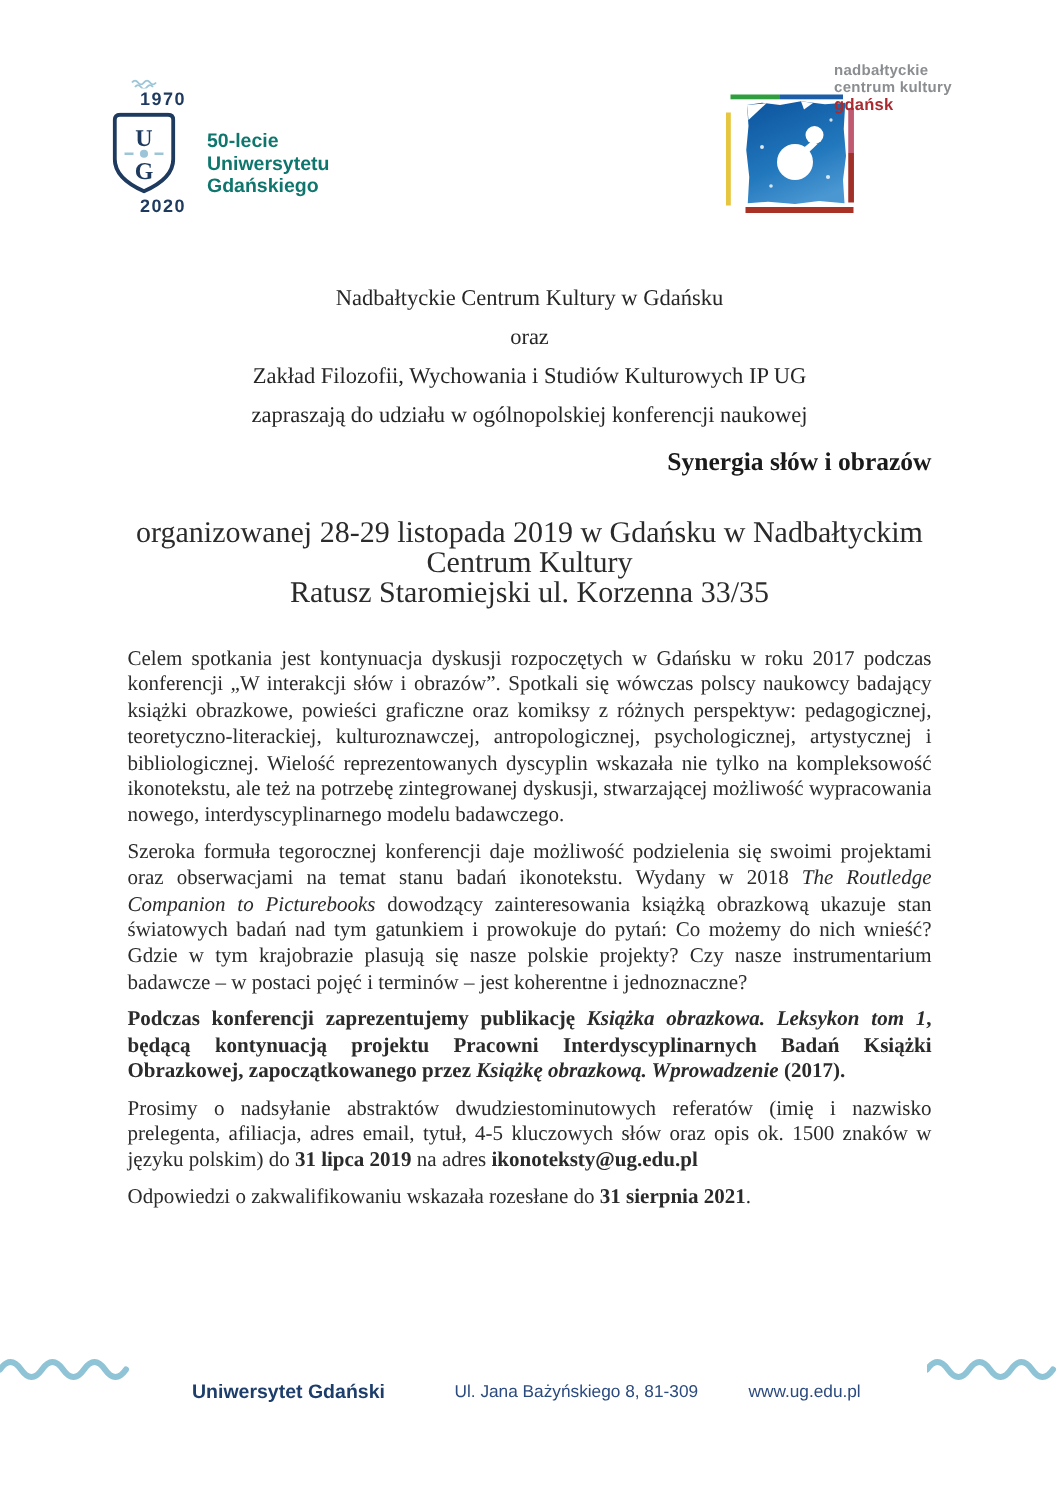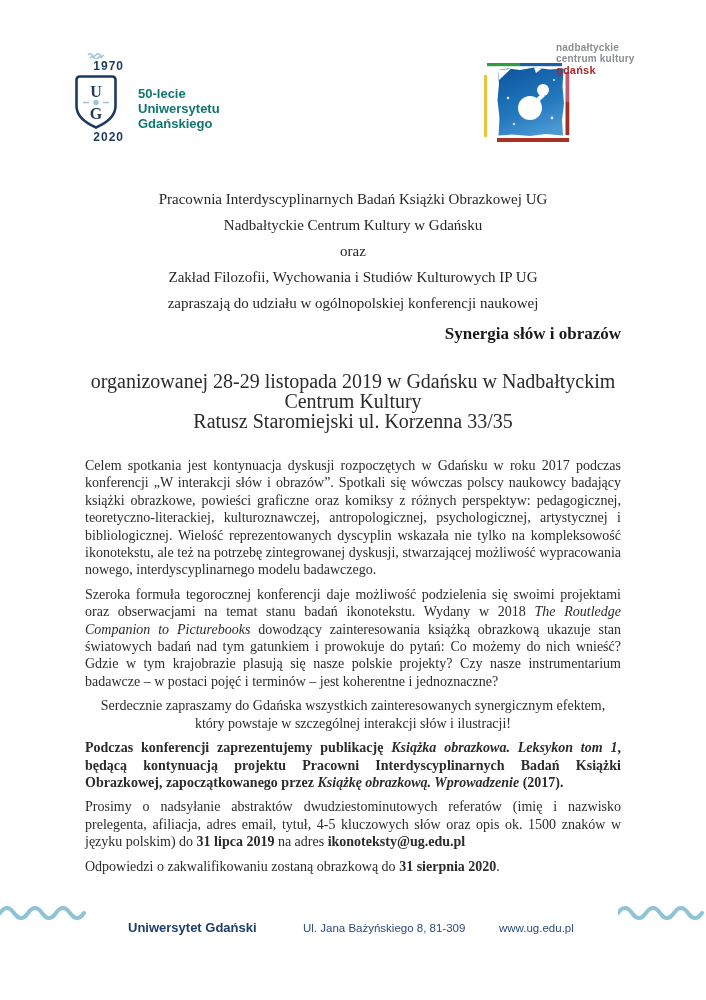--- a/index.html
+++ b/index.html
@@ -109,40 +109,38 @@
       <circle cx="70" cy="40" r="1.1" fill="#ffffff" opacity="0.8"></circle>
     </svg>
     <div class="nck-text">
       <div>nadbałtyckie</div>
       <div>centrum kultury</div>
       <div class="nck-city">gdańsk</div>
     </div>
   </div>
 
   <div class="content">
-    <div class="intro-line">Pracownia Interdyscyplinarnych Badań Książki Obrazkowej UG</div>
     <div class="intro-line">Nadbałtyckie Centrum Kultury w Gdańsku</div>
     <div class="intro-line">oraz</div>
     <div class="intro-line">Zakład Filozofii, Wychowania i Studiów Kulturowych IP UG</div>
     <div class="intro-line">zapraszają do udziału w ogólnopolskiej konferencji naukowej</div>
 
     <div class="doc-title">Synergia słów i obrazów</div>
 
     <div class="subtitle">
       <div>organizowanej 28-29 listopada 2019 w Gdańsku w Nadbałtyckim Centrum Kultury</div>
       <div>Ratusz Staromiejski ul. Korzenna 33/35</div>
     </div>
 
     <div class="body-block">
       <p><span>Celem spotkania jest kontynuacja dyskusji rozpoczętych w Gdańsku w roku 2017 podczas konferencji „W interakcji słów i obrazów”. Spotkali się wówczas polscy naukowcy badający książki obrazkowe, powieści graficzne oraz komiksy z różnych perspektyw: pedagogicznej, teoretyczno-literackiej, kulturoznawczej, antropologicznej, psychologicznej, artystycznej i bibliologicznej. Wielość reprezentowanych dyscyplin wskazała nie tylko na kompleksowość ikonotekstu, ale też na potrzebę zintegrowanej dyskusji, stwarzającej możliwość wypracowania nowego, interdyscyplinarnego modelu badawczego.</span></p>
       <p><span>Szeroka formuła tegorocznej konferencji daje możliwość podzielenia się swoimi projektami oraz obserwacjami na temat stanu badań ikonotekstu. Wydany w 2018 </span><span style="font-style: italic;">The Routledge Companion to Picturebooks</span><span> dowodzący zainteresowania książką obrazkową ukazuje stan światowych badań nad tym gatunkiem i prowokuje do pytań: Co możemy do nich wnieść? Gdzie w tym krajobrazie plasują się nasze polskie projekty? Czy nasze instrumentarium badawcze – w postaci pojęć i terminów – jest koherentne i jednoznaczne?</span></p>
-      <p class="para-center"><span>Serdecznie zapraszamy do Gdańska wszystkich zainteresowanych synergicznym efektem, który powstaje w szczególnej interakcji słów i ilustracji!</span></p>
       <p class="para-bold"><span style="font-weight: bold;">Podczas konferencji zaprezentujemy publikację </span><span style="font-weight: bold; font-style: italic;">Książka obrazkowa. Leksykon tom 1</span><span style="font-weight: bold;">, będącą kontynuacją projektu Pracowni Interdyscyplinarnych Badań Książki Obrazkowej, zapoczątkowanego przez </span><span style="font-weight: bold; font-style: italic;">Książkę obrazkową. Wprowadzenie</span><span style="font-weight: bold;"> (2017).</span></p>
       <p><span>Prosimy o nadsyłanie abstraktów dwudziestominutowych referatów (imię i nazwisko prelegenta, afiliacja, adres email, tytuł, 4-5 kluczowych słów oraz opis ok. 1500 znaków w języku polskim) do </span><span style="font-weight: bold;">31 lipca 2019</span><span> na adres </span><span style="font-weight: bold;">ikonoteksty@ug.edu.pl</span></p>
-      <p><span>Odpowiedzi o zakwalifikowaniu zostaną obrazkową do </span><span style="font-weight: bold;">31 sierpnia 2020</span><span>.</span></p>
+      <p><span>Odpowiedzi o zakwalifikowaniu wskazała rozesłane do </span><span style="font-weight: bold;">31 sierpnia 2021</span><span>.</span></p>
     </div>
   </div>
 
   <svg class="footer-wave left" width="88" height="20" viewBox="0 0 88 20">
     <path d="M0 12 q7 -10 14 0 q7 10 14 0 q7 -10 14 0 q7 10 14 0 q7 -10 14 0 q7 10 14 0" fill="none" stroke="#8fc3d6" stroke-width="4" stroke-linecap="round"></path>
   </svg>
   <svg class="footer-wave right" width="88" height="20" viewBox="0 0 88 20">
     <path d="M0 12 q7 -10 14 0 q7 10 14 0 q7 -10 14 0 q7 10 14 0 q7 -10 14 0 q7 10 14 0" fill="none" stroke="#8fc3d6" stroke-width="4" stroke-linecap="round"></path>
   </svg>
   <div class="footer-org">Uniwersytet Gdański</div>

